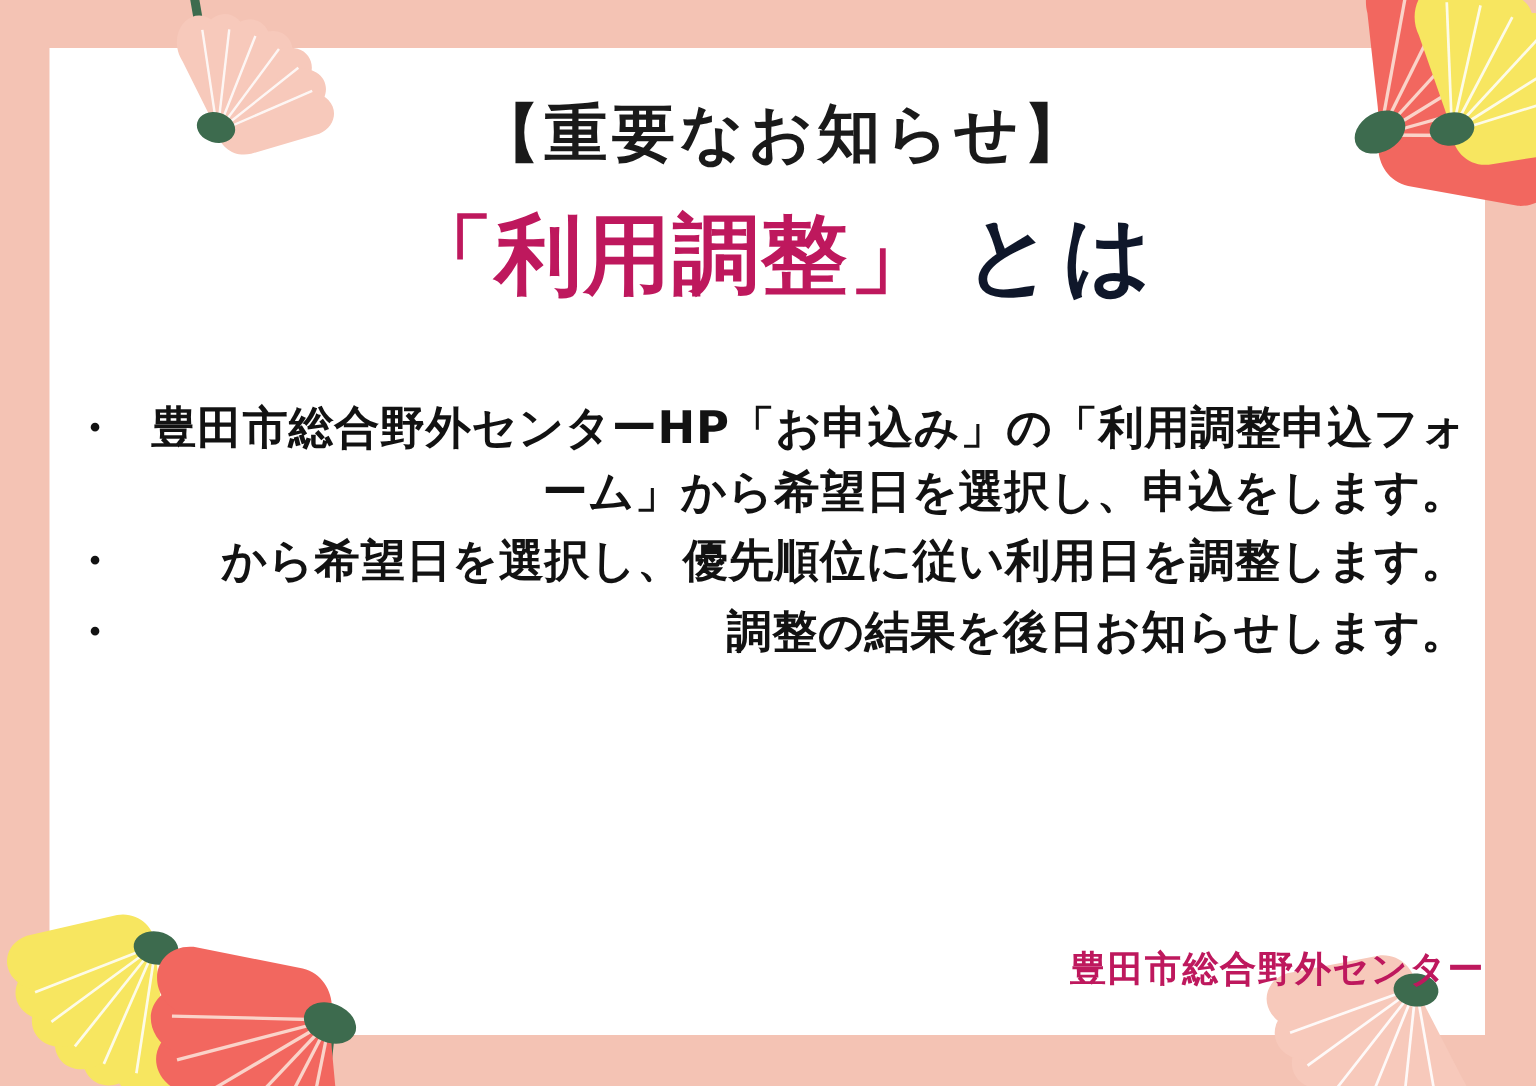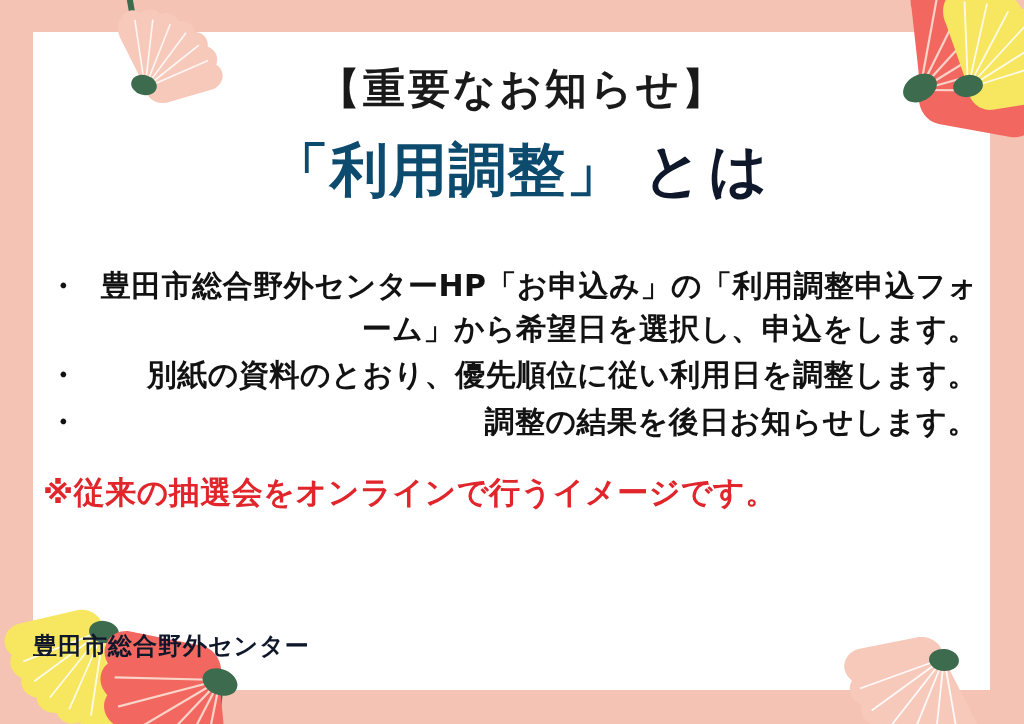--- a/index.html
+++ b/index.html
@@ -77,21 +77,21 @@
   .headline {
     margin-top: 20px;
     font-size: 58px;
     font-weight: 700;
     line-height: 1.25;
     color: #141414;
     white-space: nowrap;
     letter-spacing: 1px;
   }
   .headline .hl-quoted {
-    color: #0c4a6e;
+    color: #be185d;
   }
   .headline .hl-tail {
     color: #0f172a;
     margin-left: 18px;
     letter-spacing: 6px;
   }
 
   .body-block {
     position: absolute;
     left: 15px;
@@ -130,24 +130,24 @@
     color: #e0252b;
     letter-spacing: 0.5px;
     white-space: nowrap;
   }
 
   .footer {
     position: absolute;
     left: 0;
     top: 598px;
     width: 100%;
-    text-align: left;
+    text-align: right;
     font-size: 24px;
     font-weight: 700;
-    color: #0f172a;
+    color: #be185d;
     letter-spacing: 1px;
   }
 </style>
 </head>
 <body>
 
 <div class="poster">
 
   <div class="card"></div>
 
@@ -319,29 +319,28 @@
     <div class="body-block">
 
       <div class="bullet-item">
         <span class="bullet-mark">・</span>
         <span class="bullet-text">豊田市総合野外センターHP「お申込み」の「利用調整申込フォ
 ーム」から希望日を選択し、申込をします。</span>
       </div>
 
       <div class="bullet-item">
         <span class="bullet-mark">・</span>
-        <span class="bullet-text">別紙の資料のとおり、優先順位に従い利用日を調整します。</span>
+        <span class="bullet-text">から希望日を選択し、優先順位に従い利用日を調整します。</span>
       </div>
 
       <div class="bullet-item">
         <span class="bullet-mark">・</span>
         <span class="bullet-text">調整の結果を後日お知らせします。</span>
       </div>
 
     </div>
 
-    <div class="note">※従来の抽選会をオンラインで行うイメージです。</div>
 
     <div class="footer">豊田市総合野外センター</div>
 
   </div>
 
 </div>
 
 </body></html>

